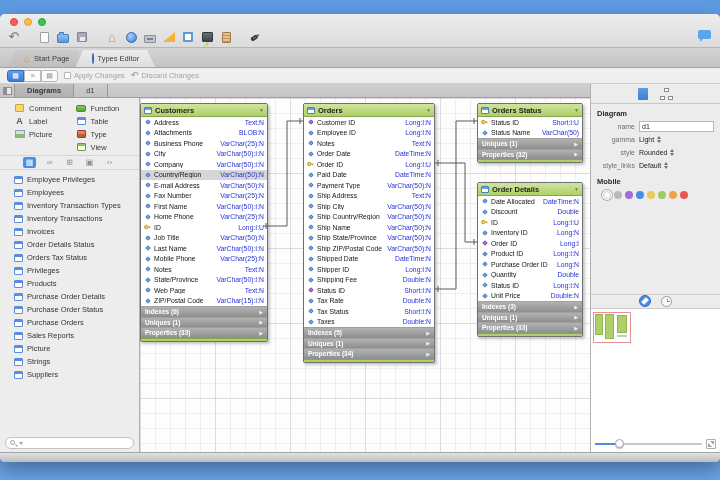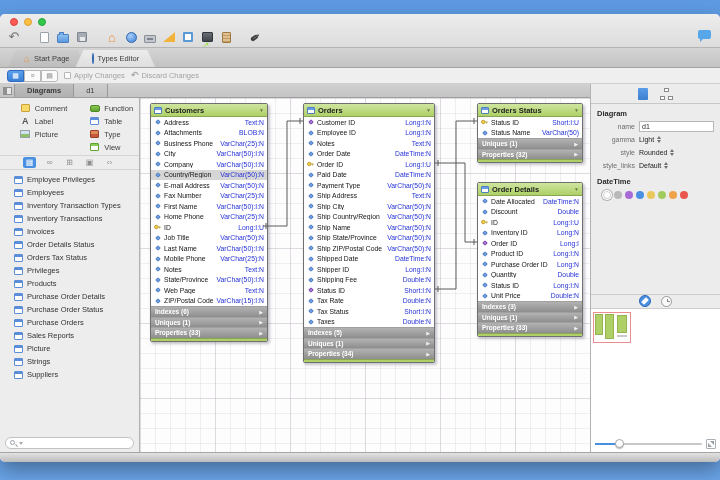--- a/index.html
+++ b/index.html
@@ -63,21 +63,21 @@
   .dcollapse { width:14px; display:flex; align-items:center; justify-content:center; }
   .dcollapse i { width:9px; height:8px; border:1px solid #909090; background:linear-gradient(90deg,#909090 3px,#e8e8e8 3px); display:block; }
   .dtab { padding:0 12px; display:flex; align-items:center; font-size:7.5px; font-weight:bold; color:#3a3a3a;
           background:linear-gradient(#bdbdbd,#b1b1b1); border-right:1px solid #989898; border-left:1px solid #989898; }
   .dtab.second { background:linear-gradient(#cdcdcd,#c2c2c2); font-weight:normal; border-left:none; }
 
   .bodysplit { flex:1; display:flex; min-height:0; }
 
   
   .sidebar { width:140px; background:#ededed; border-right:1px solid #b2b2b2; display:flex; flex-direction:column; flex:none; }
-  .palette { display:flex; padding:5px 0 3px 14px; gap:22px;justify-content:center; }
+  .palette { display:flex; padding:5px 0 3px 14px; gap:14px; }
   .pcol { display:flex; flex-direction:column; gap:3px; }
   .pitem { display:flex; align-items:center; gap:4px; font-size:7.5px; color:#3a3a3a; height:10px; }
   .pitem .pic { width:11px; display:flex; justify-content:center; }
   .pcomment { width:9px; height:8px; background:#f7d868; border:1px solid #c9a33a; border-radius:1px; }
   .plab { color:#555; font-size:9px; line-height:8px; font-weight:bold; }
   .ppic { width:10px; height:8px; border:1px solid #98a0a8; background:linear-gradient(180deg,#cfe2f2 55%,#8fbe6a 55%); }
   .pfunc { width:10px; height:7px; background:linear-gradient(#8cc857,#5fa32e); border:1px solid #4c8a24; border-radius:2px; }
   .ptab, .lico { width:9px; height:8px; border:1px solid #5b8dd9; background:linear-gradient(#5b8dd9 2px,#fff 2px); border-radius:1px; }
   .ptype { width:9px; height:8px; background:linear-gradient(#e08a5a 3px,#c45a3a 3px); border:1px solid #9a3f28; border-radius:1px; }
   .pview { width:9px; height:8px; border:1px solid #5fa32e; background:linear-gradient(#8cc857 2px,#fff 2px); border-radius:1px; }
@@ -408,21 +408,21 @@
                 <i class="mag">
                     <i class="lens"></i>
                     <i class="stem"></i>
                     <i class="dn"></i>
                   </i>
               </div>
             </div>
           </div>
 
           <div class="canvas">
-              <div class="ertable" style="left: 10px; top: 5px; width: 118px;">
+              <div class="ertable" style="left: 0; top: 5px; width: 128px;">
                 <div class="er-hd">
                   <i class="hico"></i>
                   <span class="hname">Customers</span>
                   <span class="hfilter">▼</span>
                 </div>
                 <div class="er-row">
                   <span class="fi">
                     <i class="fdot blue"></i>
                   </span>
                   <span class="nm">Address</span>
@@ -900,21 +900,21 @@
                 </span></span>
             </div>
             <div class="prow">
               <span class="plabel">style_links</span>
               <span class="pval">Default<span class="ud">
                   <i class="u"></i>
                   <i class="d"></i>
                 </span></span>
             </div>
           </div>
-        <div class="rsection">DateTime</div>
+        <div class="rsection">Mobile</div>
         <div class="dots">
             <span class="dot sel" style="background: rgb(255, 255, 255); border: 1px solid rgb(207, 207, 207);"></span>
             <span class="dot" style="background: rgb(185, 185, 185);"></span>
             <span class="dot" style="background: rgb(167, 107, 215);"></span>
             <span class="dot" style="background: rgb(74, 144, 226);"></span>
             <span class="dot" style="background: rgb(234, 200, 92);"></span>
             <span class="dot" style="background: rgb(162, 203, 95);"></span>
             <span class="dot" style="background: rgb(240, 162, 75);"></span>
             <span class="dot" style="background: rgb(232, 86, 78);"></span>
           </div>

